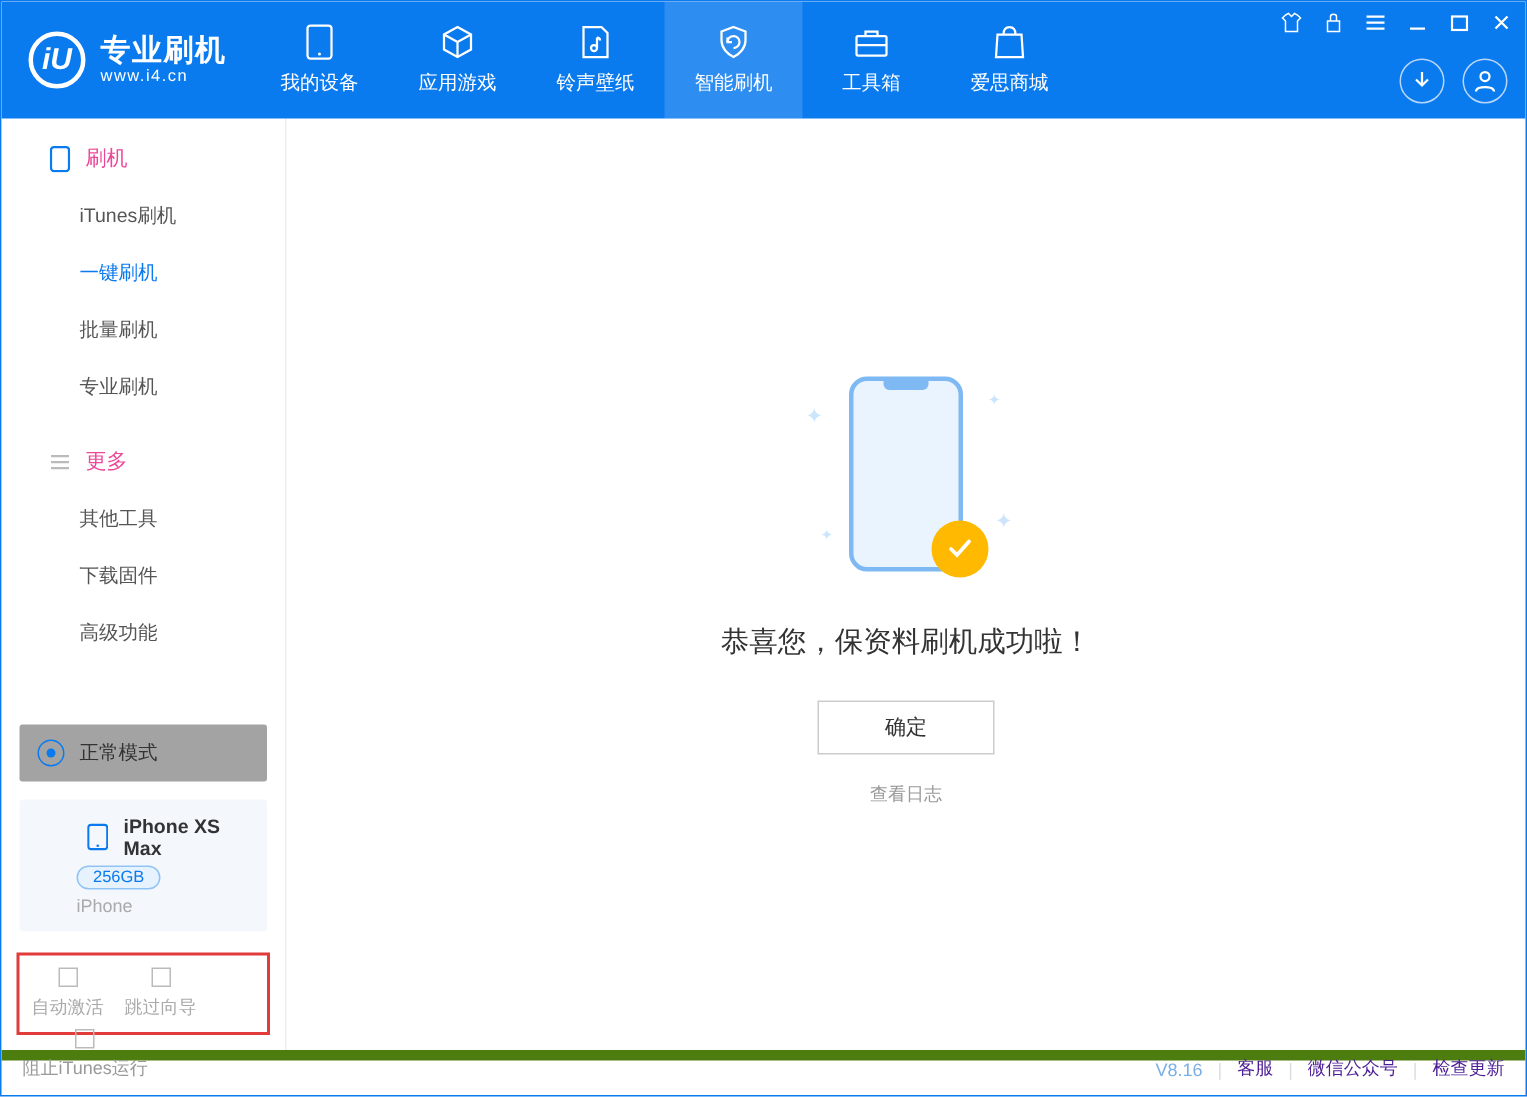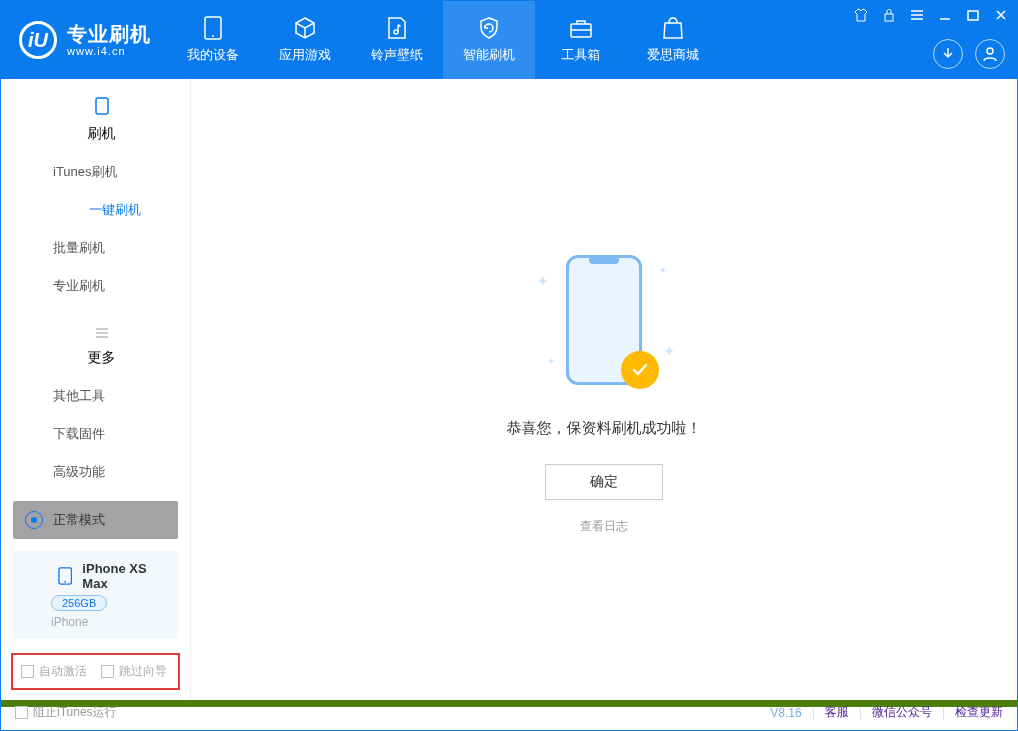--- a/index.html
+++ b/index.html
@@ -22,48 +22,48 @@
 
 .window-controls { position: absolute; top: 6px; right: 8px; display: flex; gap: 12px; align-items: center; }
 .wc-btn { width: 16px; height: 16px; cursor: pointer; display: flex; align-items: center; justify-content: center; color: #fff; }
 .header-right { position: absolute; right: 12px; bottom: 10px; display: flex; gap: 12px; }
 .hr-circle { width: 30px; height: 30px; border: 1.5px solid rgba(255,255,255,0.7); border-radius: 50%; display: flex; align-items: center; justify-content: center; cursor: pointer; }
 
 
 .body { display: flex; height: calc(100% - 78px - 30px); }
 .sidebar { width: 190px; border-right: 1px solid #eee; background: #fff; display: flex; flex-direction: column; }
 .sb-section { padding: 18px 0 4px 0; }
-.sb-header { display: flex; align-items: center; padding: 0 20px 10px 32px; color: #000000; font-size: 14px; gap: 10px; flex-direction: column; }
+.sb-header { display: flex; align-items: center; padding: 0 20px 10px 32px; color: #ec4899; font-size: 14px; gap: 10px; }
 .sb-item { padding: 10px 20px 10px 52px; font-size: 13px; color: #555; cursor: pointer; }
-.sb-item.active { color: #0a7aef; margin-left: 36px; }
+.sb-item.active { color: #0a7aef; }
 .sb-spacer { flex: 1; }
 
 .device-box { margin: 6px 12px; background: #a3a3a3; border-radius: 2px; padding: 10px 12px; font-size: 13px; color: #333; display: flex; align-items: center; gap: 10px; }
 .device-box2 { margin: 6px 12px; background: #f4f8fd; border-radius: 2px; padding: 10px 12px; font-size: 13px; }
 .device-name { font-weight: bold; color: #333; }
 .storage-badge { display: inline-block; border: 1px solid #8fc3f5; color: #0a7aef; background: #e6f2fd; border-radius: 10px; padding: 1px 10px; font-size: 11px; margin-top: 4px; }
 .device-sub { color: #aaa; font-size: 12px; margin-top: 4px; }
 .dev-icon-circle { width: 18px; height: 18px; border: 1.5px solid #0a7aef; border-radius: 50%; display: inline-flex; align-items: center; justify-content: center; }
 .dev-dot { width: 6px; height: 6px; background: #0a7aef; border-radius: 50%; }
 
 .checkbox-row { margin: 8px 10px 10px 10px; border: 2px solid #e23b3b; padding: 8px 8px; display: flex; gap: 14px; align-items: center; }
-.cb-item { display: flex; align-items: center; gap: 5px; color: #aaa; font-size: 12px; }
+.cb-item { display: flex; align-items: center; gap: 5px; color: #aaa; font-size: 12px; flex-direction: column; }
 .cb-box { width: 13px; height: 13px; border: 1px solid #bbb; }
 
 
 .main { flex: 1; display: flex; flex-direction: column; align-items: center; justify-content: center; position: relative; }
 .success-illust { position: relative; width: 170px; height: 150px; margin-bottom: 24px; }
 .phone { position: absolute; left: 50%; top: 10px; transform: translateX(-50%); width: 76px; height: 130px; border: 3px solid #7fb9f3; border-radius: 12px; background: #eaf4fe; }
 .phone-notch { position: absolute; top: 0; left: 50%; transform: translateX(-50%); width: 30px; height: 6px; background: #7fb9f3; border-radius: 0 0 4px 4px; }
 .check-badge { position: absolute; right: 30px; bottom: 6px; width: 38px; height: 38px; background: #ffb900; border-radius: 50%; display: flex; align-items: center; justify-content: center; }
 .sparkle { position: absolute; color: #cde5fb; font-size: 14px; }
 .sp1 { left: 18px; top: 28px; } .sp2 { right: 22px; top: 20px; font-size: 10px; }
 .sp3 { left: 28px; bottom: 28px; font-size: 10px; } .sp4 { right: 14px; bottom: 36px; }
 
-.success-msg { font-size: 15px; color: #333; margin-bottom: 26px; }
+.success-msg { font-size: 19px; color: #333; margin-bottom: 26px; }
 .ok-btn { border: 1px solid #ccc; background: #fff; padding: 8px 44px; font-size: 14px; color: #333; cursor: pointer; margin-bottom: 18px; }
 .log-link { font-size: 12px; color: #999; cursor: pointer; }
 
 
 .footer { height: 30px; border-top: 7px solid #4d7c0f; display: flex; align-items: flex-end; padding: 14px 14px; font-size: 12px; color: #999; }
 .footer .cb-item { color: #999; }
 .footer-right { margin-left: auto; display: flex; align-items: center; gap: 10px; }
 .footer-right span.sep { color: #ddd; }
 .footer-link { cursor: pointer; color: #4c1d95; }
 .version { color: #7aaee6; }

